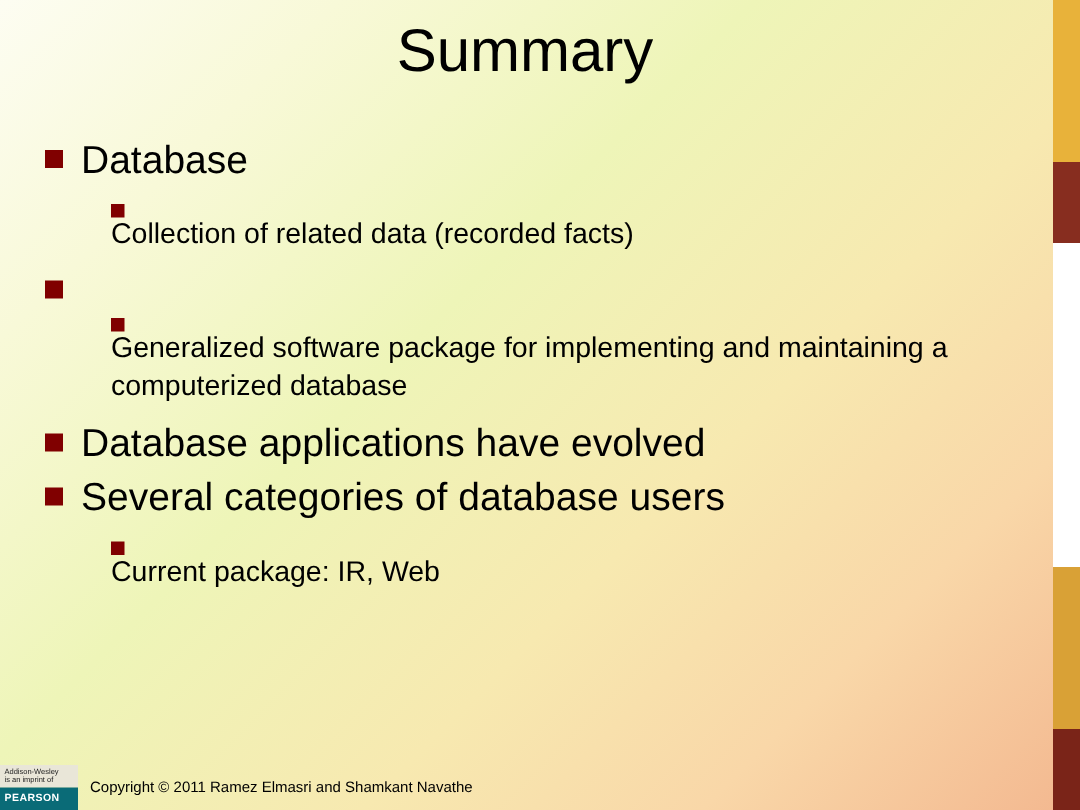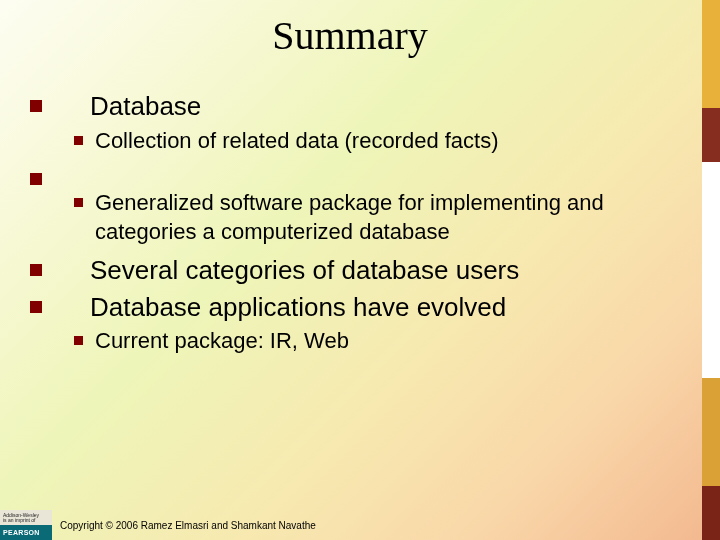--- a/index.html
+++ b/index.html
@@ -43,54 +43,53 @@
 
   .title {
     position: absolute;
     top: 12px;
     left: 0;
     width: 700px;
     text-align: center;
     font-size: 40px;
     color: #000;
     font-weight: 400;
-    font-family: Liberation Serif, serif;
   }
 
   .content {
     position: absolute;
     top: 90px;
     left: 30px;
     width: 640px;
     color: #000;
   }
 
   .l1-item {
     display: flex;
     align-items: flex-start;
     margin-bottom: 4px;
     font-size: 26px;
     line-height: 1.25;
-    gap: 36px;
   }
   .l1-item .bullet {
     width: 12px;
     height: 12px;
     background: #800000;
     margin-top: 10px;
     margin-right: 12px;
     flex-shrink: 0;
   }
   .l2-item {
     display: flex;
     align-items: flex-start;
     margin-left: 44px;
     margin-bottom: 8px;
-    font-size: 22px;
+    font-size: 19px;
     line-height: 1.3;
+    flex-direction: column;
   }
   .l2-item .bullet {
     width: 9px;
     height: 9px;
     background: #800000;
     margin-top: 9px;
     margin-right: 12px;
     flex-shrink: 0;
   }
 
@@ -161,43 +160,43 @@
     <div class="l2-item">
       <div class="bullet"></div>
       <div>Collection of related data (recorded facts)</div>
     </div>
 
     <div class="l1-item">
       <div class="bullet"></div>
     </div>
     <div class="l2-item">
       <div class="bullet"></div>
-      <div>Generalized software package for implementing and categories a computerized database</div>
+      <div>Generalized software package for implementing and maintaining a computerized database</div>
+    </div>
+
+    <div class="l1-item">
+      <div class="bullet"></div>
+      <div>Database applications have evolved</div>
     </div>
 
     <div class="l1-item">
       <div class="bullet"></div>
       <div>Several categories of database users</div>
-    </div>
-
-    <div class="l1-item">
-      <div class="bullet"></div>
-      <div>Database applications have evolved</div>
     </div>
     <div class="l2-item">
       <div class="bullet"></div>
       <div>Current package: IR, Web</div>
     </div>
 
   </div>
 
   <div class="footer">
     <div class="publisher-badge">
       <div class="top">
         <span>Addison-Wesley</span>
         <span>is an imprint of</span>
       </div>
       <div class="bot">PEARSON</div>
     </div>
-    <div class="copyright">Copyright © 2006 Ramez Elmasri and Shamkant Navathe</div>
+    <div class="copyright">Copyright © 2011 Ramez Elmasri and Shamkant Navathe</div>
   </div>
 
 </div>
 
 </body></html>

